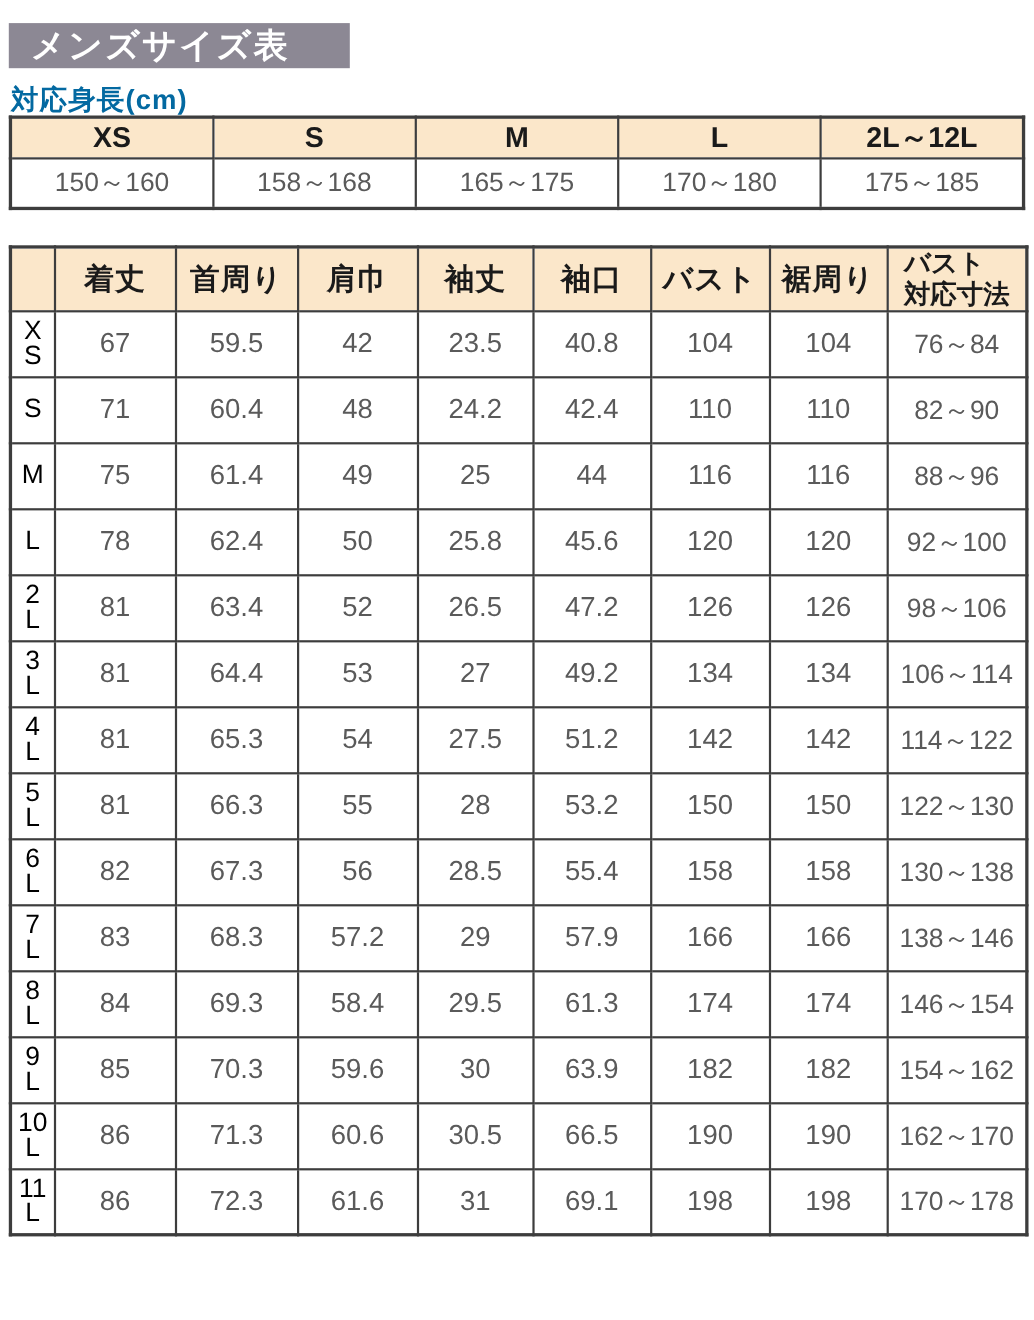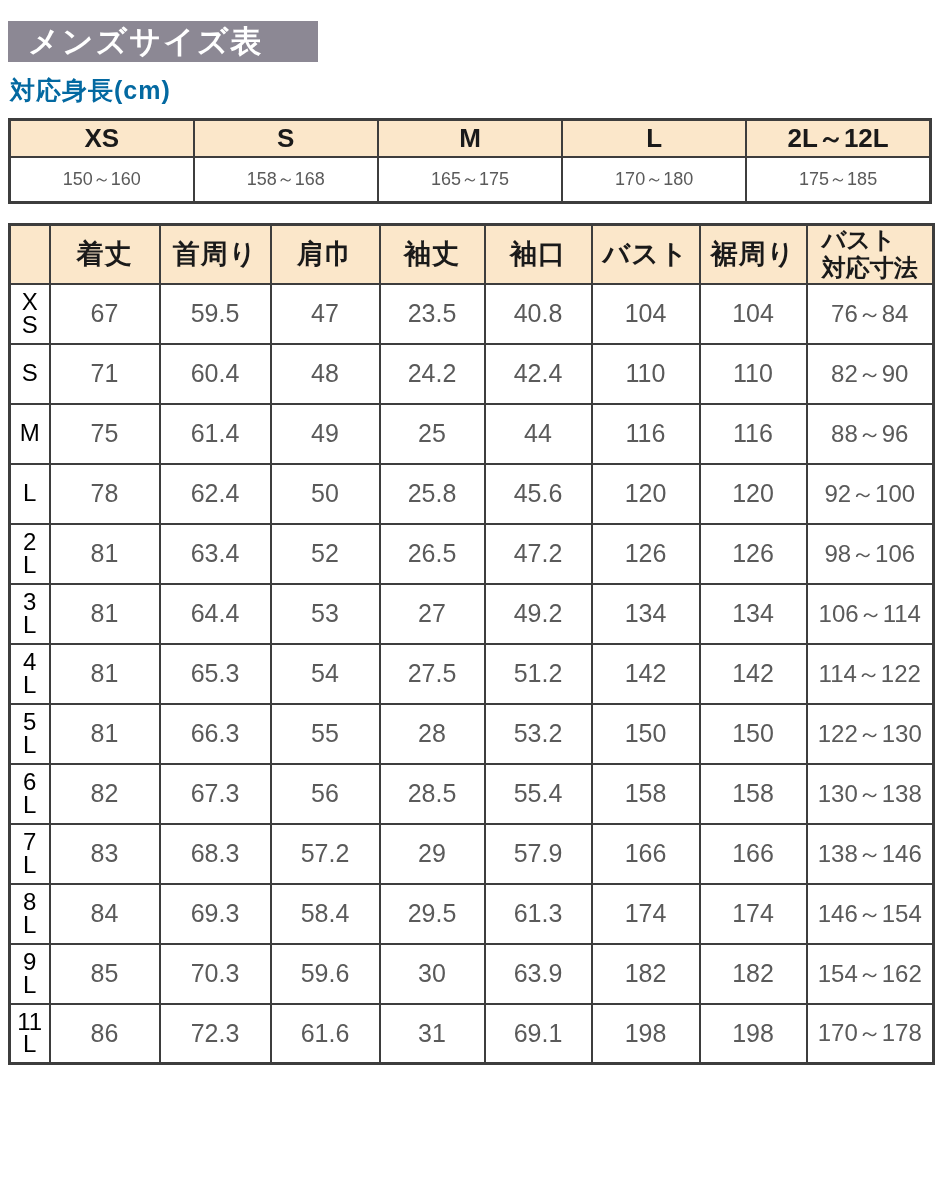--- a/index.html
+++ b/index.html
@@ -27,23 +27,23 @@
   }
 
   
   table { border-collapse:collapse; table-layout:fixed; }
   td, th { border:2px solid #3d3d3d; text-align:center; vertical-align:middle; overflow:hidden; }
   .outer { border:3px solid #3d3d3d; }
   th { background:#fbe7ca; color:#1a1a1a; font-weight:bold; }
   td { color:#5a5a5a; }
 
   
-  .height-table { position:absolute; left:8px; top:118px; width:924px; }
+  .height-table { position:absolute; left:8px; top:105px; width:924px; }
   .height-table th { height:33px; font-size:26px; font-weight:bold; }
-  .height-table td { height:45px; font-size:18px; }
+  .height-table td { height:45px; font-size:24px; }
 
   
   .size-table { position:absolute; left:8px; top:223px; width:924px;padding-left:48px; }
   .size-table th { height:58px; font-size:27px; letter-spacing:1px; }
   .size-table th .multiline {
     display:inline-block; text-align:left;
     font-size:24px; line-height:1.15; letter-spacing:0;
     white-space:pre-line;
   }
   .size-table td { height:60px; font-size:25px; }
@@ -108,21 +108,21 @@
           <th><span class="multiline">バスト
 対応寸法</span></th>
         </tr>
     </thead>
     <tbody id="size-body">
         <tr>
           <td class="row-label">X
 S</td>
           <td>67</td>
           <td>59.5</td>
-          <td>47</td>
+          <td>42</td>
           <td>23.5</td>
           <td>40.8</td>
           <td>104</td>
           <td>104</td>
           <td class="range-col">76～84</td>
         </tr>
         <tr>
           <td class="row-label">S</td>
           <td>71</td>
           <td>60.4</td>
@@ -245,20 +245,32 @@
           <td>85</td>
           <td>70.3</td>
           <td>59.6</td>
           <td>30</td>
           <td>63.9</td>
           <td>182</td>
           <td>182</td>
           <td class="range-col">154～162</td>
         </tr>
         <tr>
+          <td class="row-label">10
+L</td>
+          <td>86</td>
+          <td>71.3</td>
+          <td>60.6</td>
+          <td>30.5</td>
+          <td>66.5</td>
+          <td>190</td>
+          <td>190</td>
+          <td class="range-col">162～170</td>
+        </tr>
+        <tr>
           <td class="row-label">11
 L</td>
           <td>86</td>
           <td>72.3</td>
           <td>61.6</td>
           <td>31</td>
           <td>69.1</td>
           <td>198</td>
           <td>198</td>
           <td class="range-col">170～178</td>

